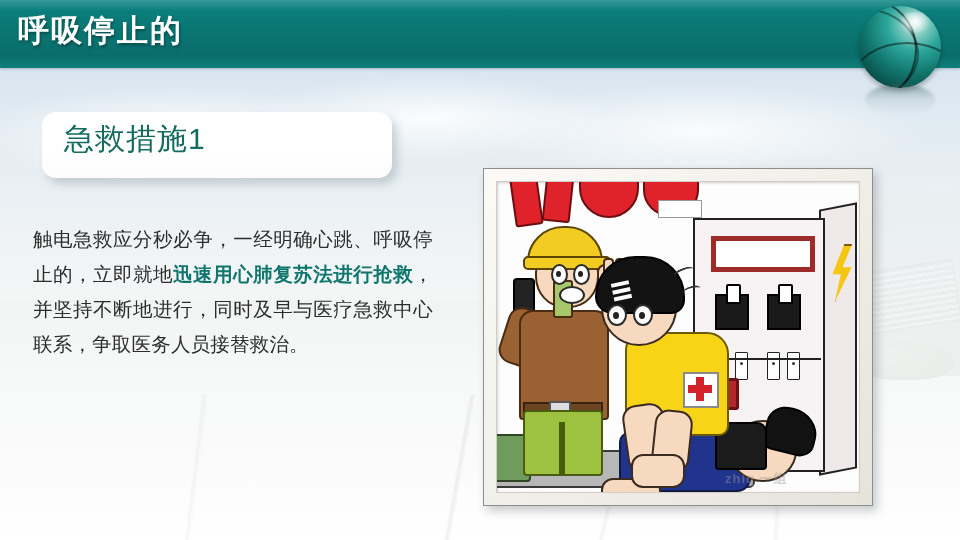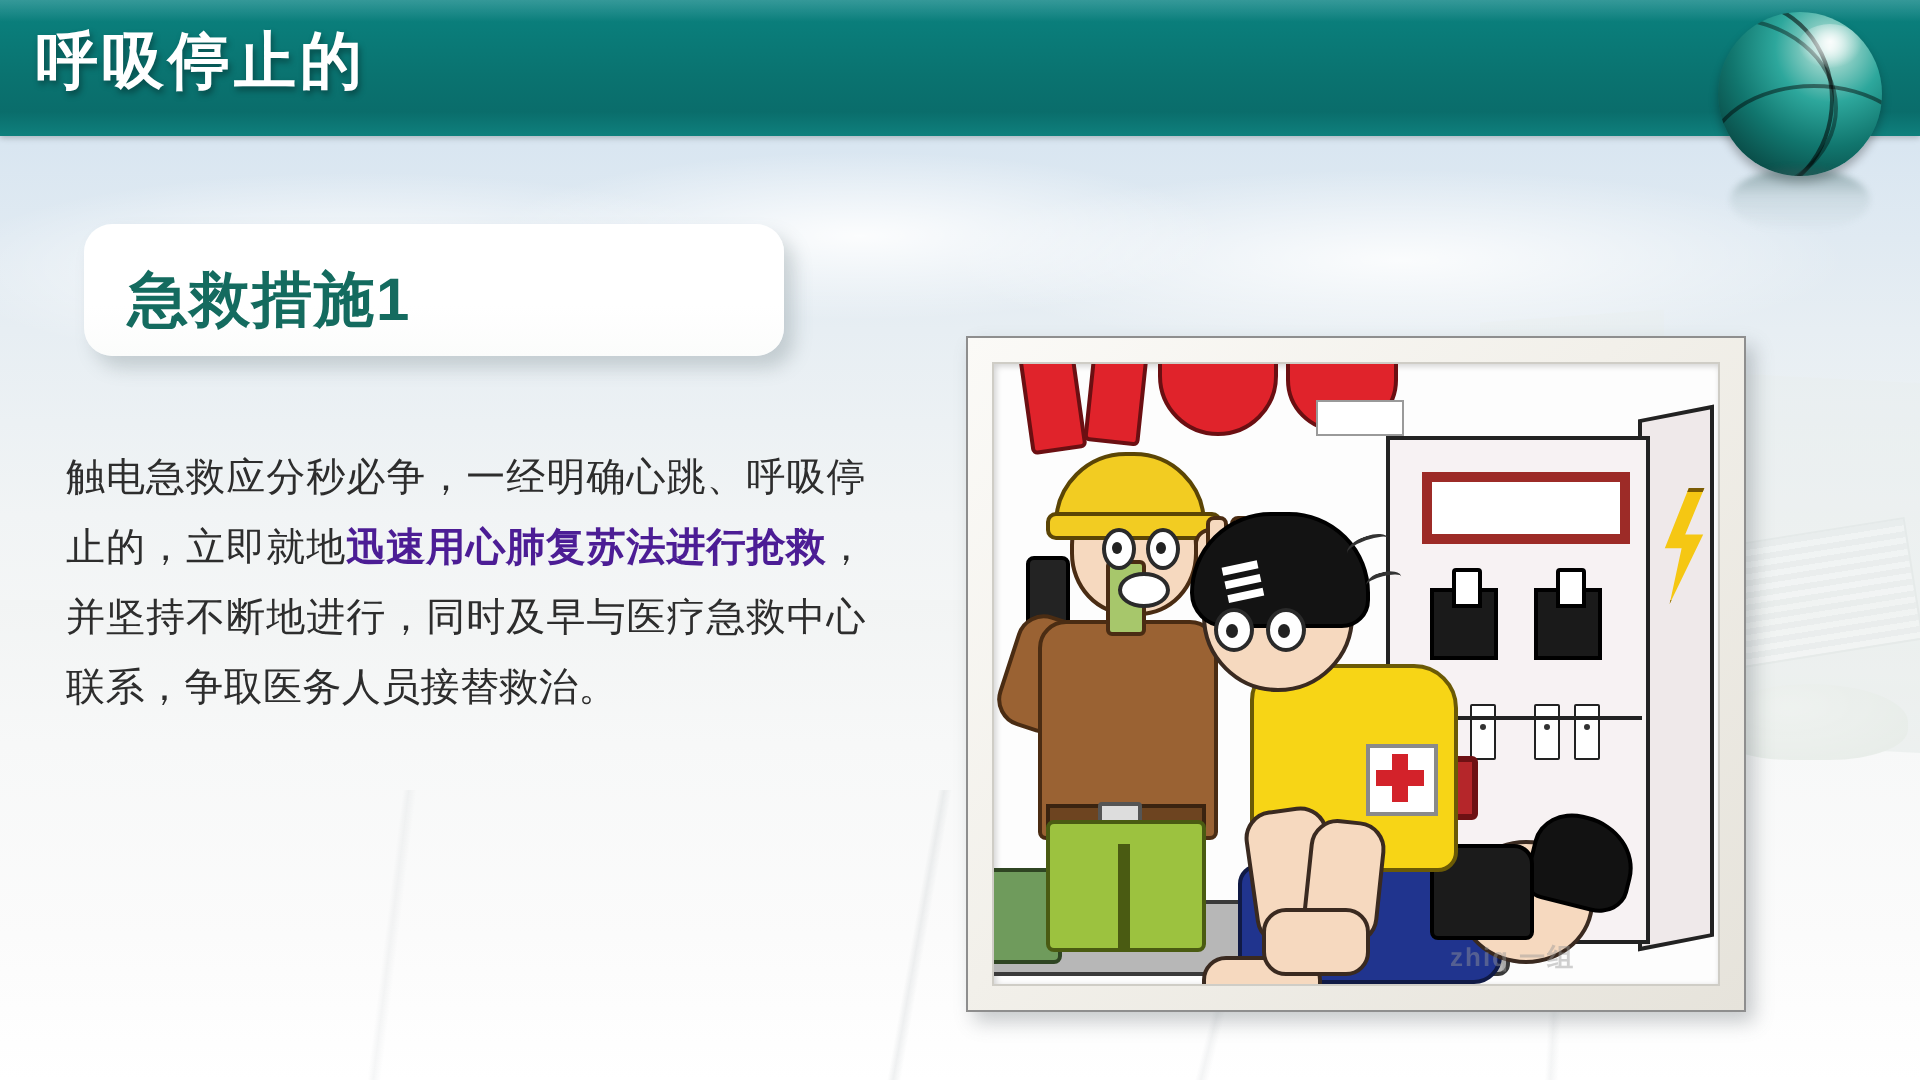--- a/index.html
+++ b/index.html
@@ -151,42 +151,42 @@
   .badge {
     position: absolute;
     left: 42px; top: 112px;
     width: 350px; height: 66px;
     background: linear-gradient(to bottom, #ffffff 0%, #ffffff 62%, #fbfcfb 100%);
     border-radius: 14px;
     box-shadow: 5px 6px 9px rgba(110,125,130,0.30);
   }
   .badge-label {
     position: absolute;
-    left: 22px; top: 16px;
+    left: 22px; top: 4px;
     font-size: 30px;
-    font-weight: bold;
+    font-weight: normal;
     color: #146b5f;
     letter-spacing: 1px;
     line-height: 46px;
     white-space: nowrap;
   }
 
   
   .body-text {
     position: absolute;
     left: 33px; top: 222px;
     width: 400px;
     font-size: 19.5px;
     line-height: 35px;
     color: #2d2d2d;
     letter-spacing: 0.2px;
     text-align: justify;
   }
   .body-text .hl {
-    color: #4c1d95;
+    color: #0f766e;
     font-weight: bold;
   }
 
   
   .photo-frame {
     position: absolute;
     left: 483px; top: 168px;
     width: 390px; height: 338px;
     background: linear-gradient(135deg, #fbfaf7 0%, #f2f0ea 45%, #e6e3db 100%);
     border: 1px solid #8e8e8e;

